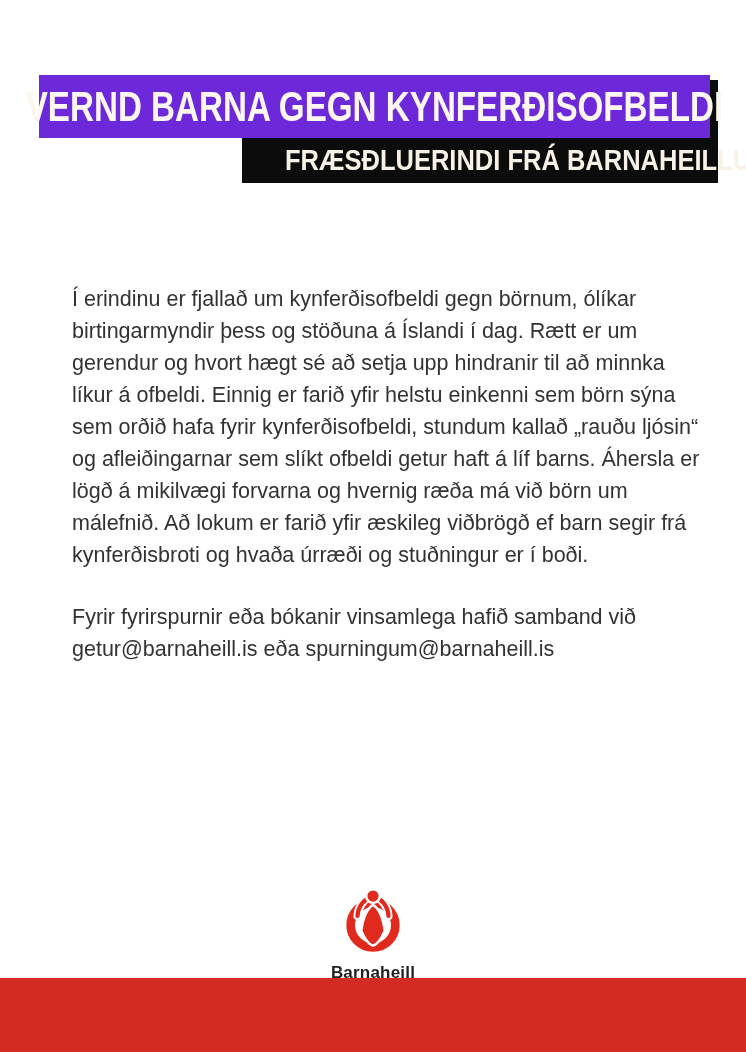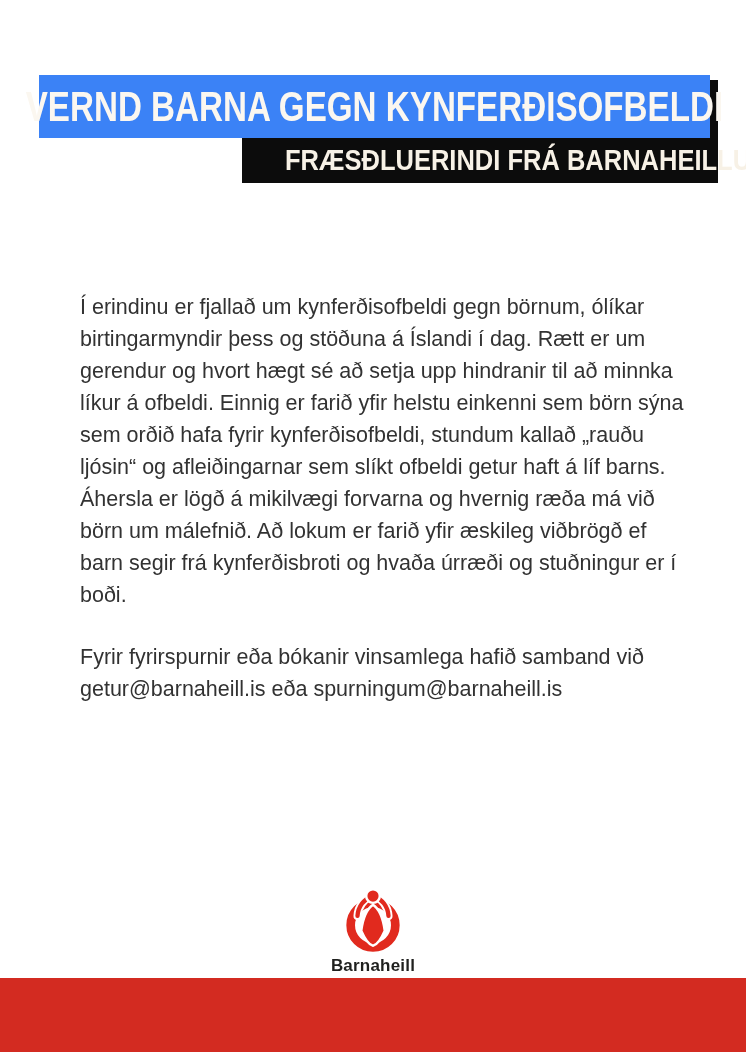--- a/index.html
+++ b/index.html
@@ -30,21 +30,21 @@
     font-size:30px;
     font-weight:700;
     white-space:nowrap;
     letter-spacing:0px;
     transform:scaleX(0.85);
   }
   .red-banner{
     position:absolute;
     left:39px;top:75px;
     width:671px;height:63px;
-    background:#3b82f6;
+    background:#6d28d9;
     z-index:2;
     display:flex;align-items:center;justify-content:center;
   }
   .title{
     display:inline-block;
     color:#fbf7f0;
     font-size:42px;
     font-weight:700;
     white-space:nowrap;
     letter-spacing:0px;
@@ -53,34 +53,34 @@
 
   
   .content{
     position:absolute;
     left:72px;top:283px;
     width:628px;
     color:#323232;
     font-size:21.5px;
     line-height:32px;
   }
-  .content p{margin:8px;}
+  .content p{margin:0;}
   .p2{margin-top:40px !important;}
   .p3{margin-top:26px !important;}
   .p4{margin-top:30px !important;}
 
   
   .logo-block{
     position:absolute;
     left:0;top:886px;width:746px;
     text-align:center;
     z-index:2;
   }
   .logo-word{
-    margin-top:0;
+    margin-top:7px;
     font-size:17px;
     font-weight:700;
     color:#1f201e;
     letter-spacing:0.2px;
   }
 
   
   .footer-bar{
     position:absolute;
     left:0;right:0;bottom:0;

